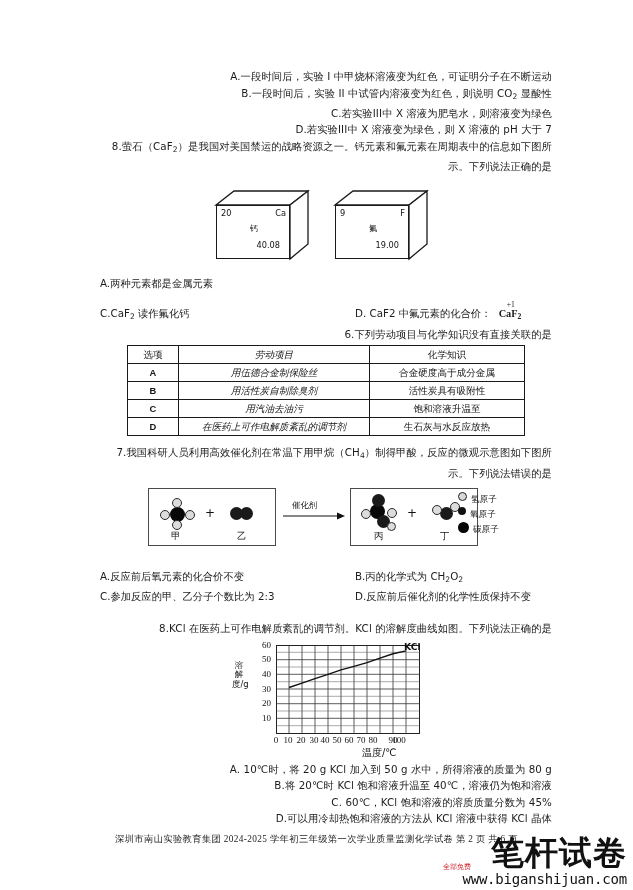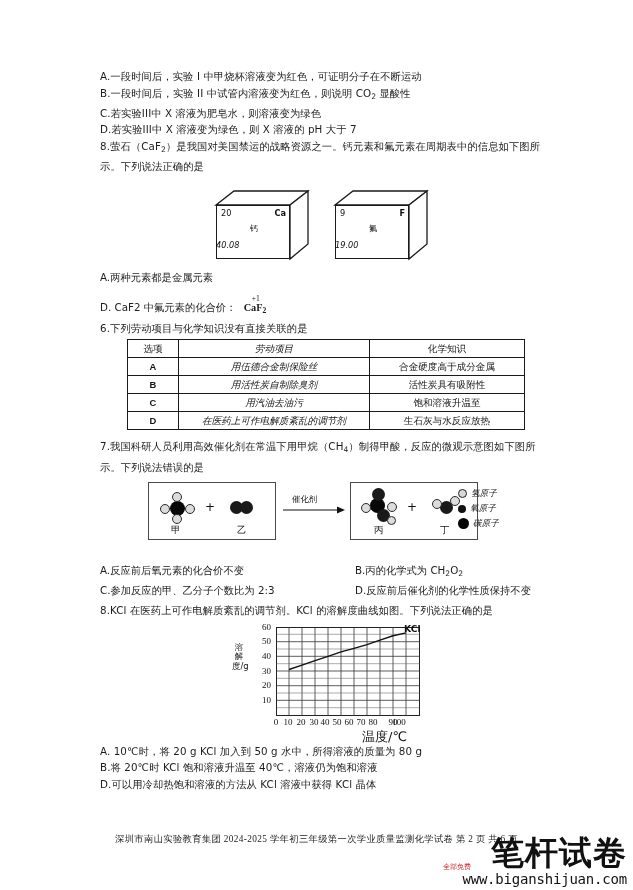--- a/index.html
+++ b/index.html
@@ -26,20 +26,21 @@
     left: 100px;
     top: 68px;
     width: 452px;
   }
   .q-line {
     font-size: 10.3px;
     line-height: 16.6px;
     letter-spacing: 0.1px;
     white-space: nowrap;
     color: #1c1c1c;
+    text-align: right;
   }
   .q-line.wrap { white-space: normal; }
   .opt-row {
     display: flex;
     font-size: 10.3px;
     line-height: 16.6px;
     color: #1c1c1c;
   }
   .opt-a { width: 255px; flex: none; }
   .opt-b { flex: 1; }
@@ -66,23 +67,23 @@
   }
   .cube svg { position: absolute; left: 0; top: 0; overflow: visible; }
   .cube .lbl {
     position: absolute;
     font-size: 8.2px;
     line-height: 10px;
     color: #111;
     white-space: nowrap;
   }
   .cube .num  { left: 5px;  top: 17px; }
-  .cube .sym  { right: 6px; top: 17px; font-weight: bold; text-align: center; }
+  .cube .sym  { right: 6px; top: 17px; font-weight: normal; text-align: center; }
   .cube .name { left: 0; right: 0; top: 32px; text-align: center; }
-  .cube .mass { left: 0; right: 12px; top: 49px; text-align: left; font-style: italic; }
+  .cube .mass { left: 0; right: 12px; top: 49px; text-align: right; }
 
   
   table.labor {
     border-collapse: collapse;
     margin: 3px 0 0 27px;
     width: 398px;
     table-layout: fixed;
   }
   table.labor td, table.labor th {
     border: 1.1px solid #1a1a1a;
@@ -124,21 +125,21 @@
     position: absolute;
     font-size: 12px;
     color: #111;
   }
   .legend {
     position: absolute;
     left: 358px; top: 6px;
     font-size: 8.6px;
     line-height: 15px;
   }
-  .legend div { display: flex; align-items: center; white-space: nowrap; font-style: italic; }
+  .legend div { display: flex; white-space: nowrap; }
   .legend .dot { display: inline-block; border-radius: 50%; margin-right: 4px; }
   .dot-h { width: 7px; height: 7px; background: #d8d8d8; border: 1px solid #222; }
   .dot-o { width: 8px; height: 8px; background: #111; }
   .dot-c { width: 11px; height: 11px; background: #050505; }
 
   .atom { position: absolute; border-radius: 50%; }
   .a-c { background: #080808; }
   .a-o { background: #1a1a1a; }
   .a-h { background: #dcdcdc; border: 1px solid #2a2a2a; box-sizing: border-box; }
 
@@ -156,21 +157,21 @@
     position: absolute;
     left: -22px; top: 16px;
     width: 14px;
     font-size: 8.4px;
     line-height: 9.6px;
     text-align: center;
     color: #111;
   }
   .chart .xlab {
     position: absolute;
-    font-size: 13px;
+    font-size: 10px;
     color: #111;
     white-space: nowrap;
   }
   .chart .ytick, .chart .xtick {
     position: absolute;
     font-size: 9px;
     color: #111;
     font-family: "Liberation Serif", serif;
   }
   .chart .ytick { text-align: right; width: 17px; }
@@ -262,25 +263,26 @@
           <polygon points="74,14 92,0 92,53 74,68" fill="#fff" stroke="#1a1a1a" stroke-width="1.3"></polygon>
         </svg>
         <div class="face"></div>
         <div class="lbl num">9</div>
         <div class="lbl sym">F</div>
         <div class="lbl name">氟</div>
         <div class="lbl mass">19.00</div>
       </div>
     </div>
 
-    <div class="opt-row" style="margin-top:2px;gap:36px;">
+    <div class="opt-row" style="margin-top:8px;gap:36px;">
       <div class="opt-a">A.两种元素都是金属元素</div>
     </div>
 
     <div class="opt-row" style="margin-top:13px; position:relative;">
+      <div class="opt-a"><span>C.CaF</span><sub>2</sub><span> 读作氟化钙</span></div>
       <div class="opt-b" style="position:relative;">
         <span>D. CaF2 中氟元素的化合价：</span>
         <span style="position:relative; display:inline-block; margin-left:4px; font-family:'Liberation Serif',serif; font-weight:bold;">
           <span style="position:absolute; left:8px; top:-9px; font-size:7.6px; font-weight:normal;">+1</span>
           <span>CaF</span><sub>2</sub>
         </span>
       </div>
     </div>
 
     <div class="q-line" style="margin-top:1px;">6.下列劳动项目与化学知识没有直接关联的是</div>
@@ -383,21 +385,21 @@
 
     <div class="opt-row" style="margin-top:4px;">
       <div class="opt-a">A.反应前后氧元素的化合价不变</div>
       <div class="opt-b"><span>B.丙的化学式为 CH</span><sub>2</sub><span>O</span><sub>2</sub></div>
     </div>
     <div class="opt-row">
       <div class="opt-a">C.参加反应的甲、乙分子个数比为 2:3</div>
       <div class="opt-b">D.反应前后催化剂的化学性质保持不变</div>
     </div>
 
-    <div class="q-line" style="margin-top:3px;">8.KCl 在医药上可作电解质紊乱的调节剂。KCl 的溶解度曲线如图。下列说法正确的是</div>
+    <div class="q-line" style="margin-top:15px;">8.KCl 在医药上可作电解质紊乱的调节剂。KCl 的溶解度曲线如图。下列说法正确的是</div>
 
     <div class="chart-wrap">
       <div class="chart">
         <div class="ylab">溶解度/g</div>
 
         <svg width="150" height="96" style="position:absolute; left:22px; top:0px;">
           <rect x="0.5" y="0.5" width="143" height="88" fill="#fff" stroke="#222" stroke-width="1"></rect>
 
           <g stroke="#333" stroke-width="0.8">
             <line x1="13" y1="0.5" x2="13" y2="88.5"></line>
@@ -451,20 +453,21 @@
         <div class="xtick" style="left:132px; top:90px;">90</div>
         <div class="xtick" style="left:136px; top:90px; width:18px;">100</div>
 
         <div class="xlab" style="left:108px; top:101px;">温度/℃</div>
         <div class="kcl" style="left:150px; top:-4px;">KCl</div>
       </div>
     </div>
 
     <div class="q-line" style="margin-top:2px;">A. 10℃时，将 20 g KCl 加入到 50 g 水中，所得溶液的质量为 80 g</div>
     <div class="q-line">B.将 20℃时 KCl 饱和溶液升温至 40℃，溶液仍为饱和溶液</div>
+    <div class="q-line">C. 60℃，KCl 饱和溶液的溶质质量分数为 45%</div>
     <div class="q-line">D.可以用冷却热饱和溶液的方法从 KCl 溶液中获得 KCl 晶体</div>
 
   </div>
 
   <div class="footer">深圳市南山实验教育集团 2024-2025 学年初三年级第一次学业质量监测化学试卷  第 2 页 共 6 页</div>
 
   <div class="watermark">
     <div class="wm-big">笔杆试卷</div>
     <div class="wm-free">全部免费</div>
     <div class="wm-url">www.biganshijuan.com</div>

